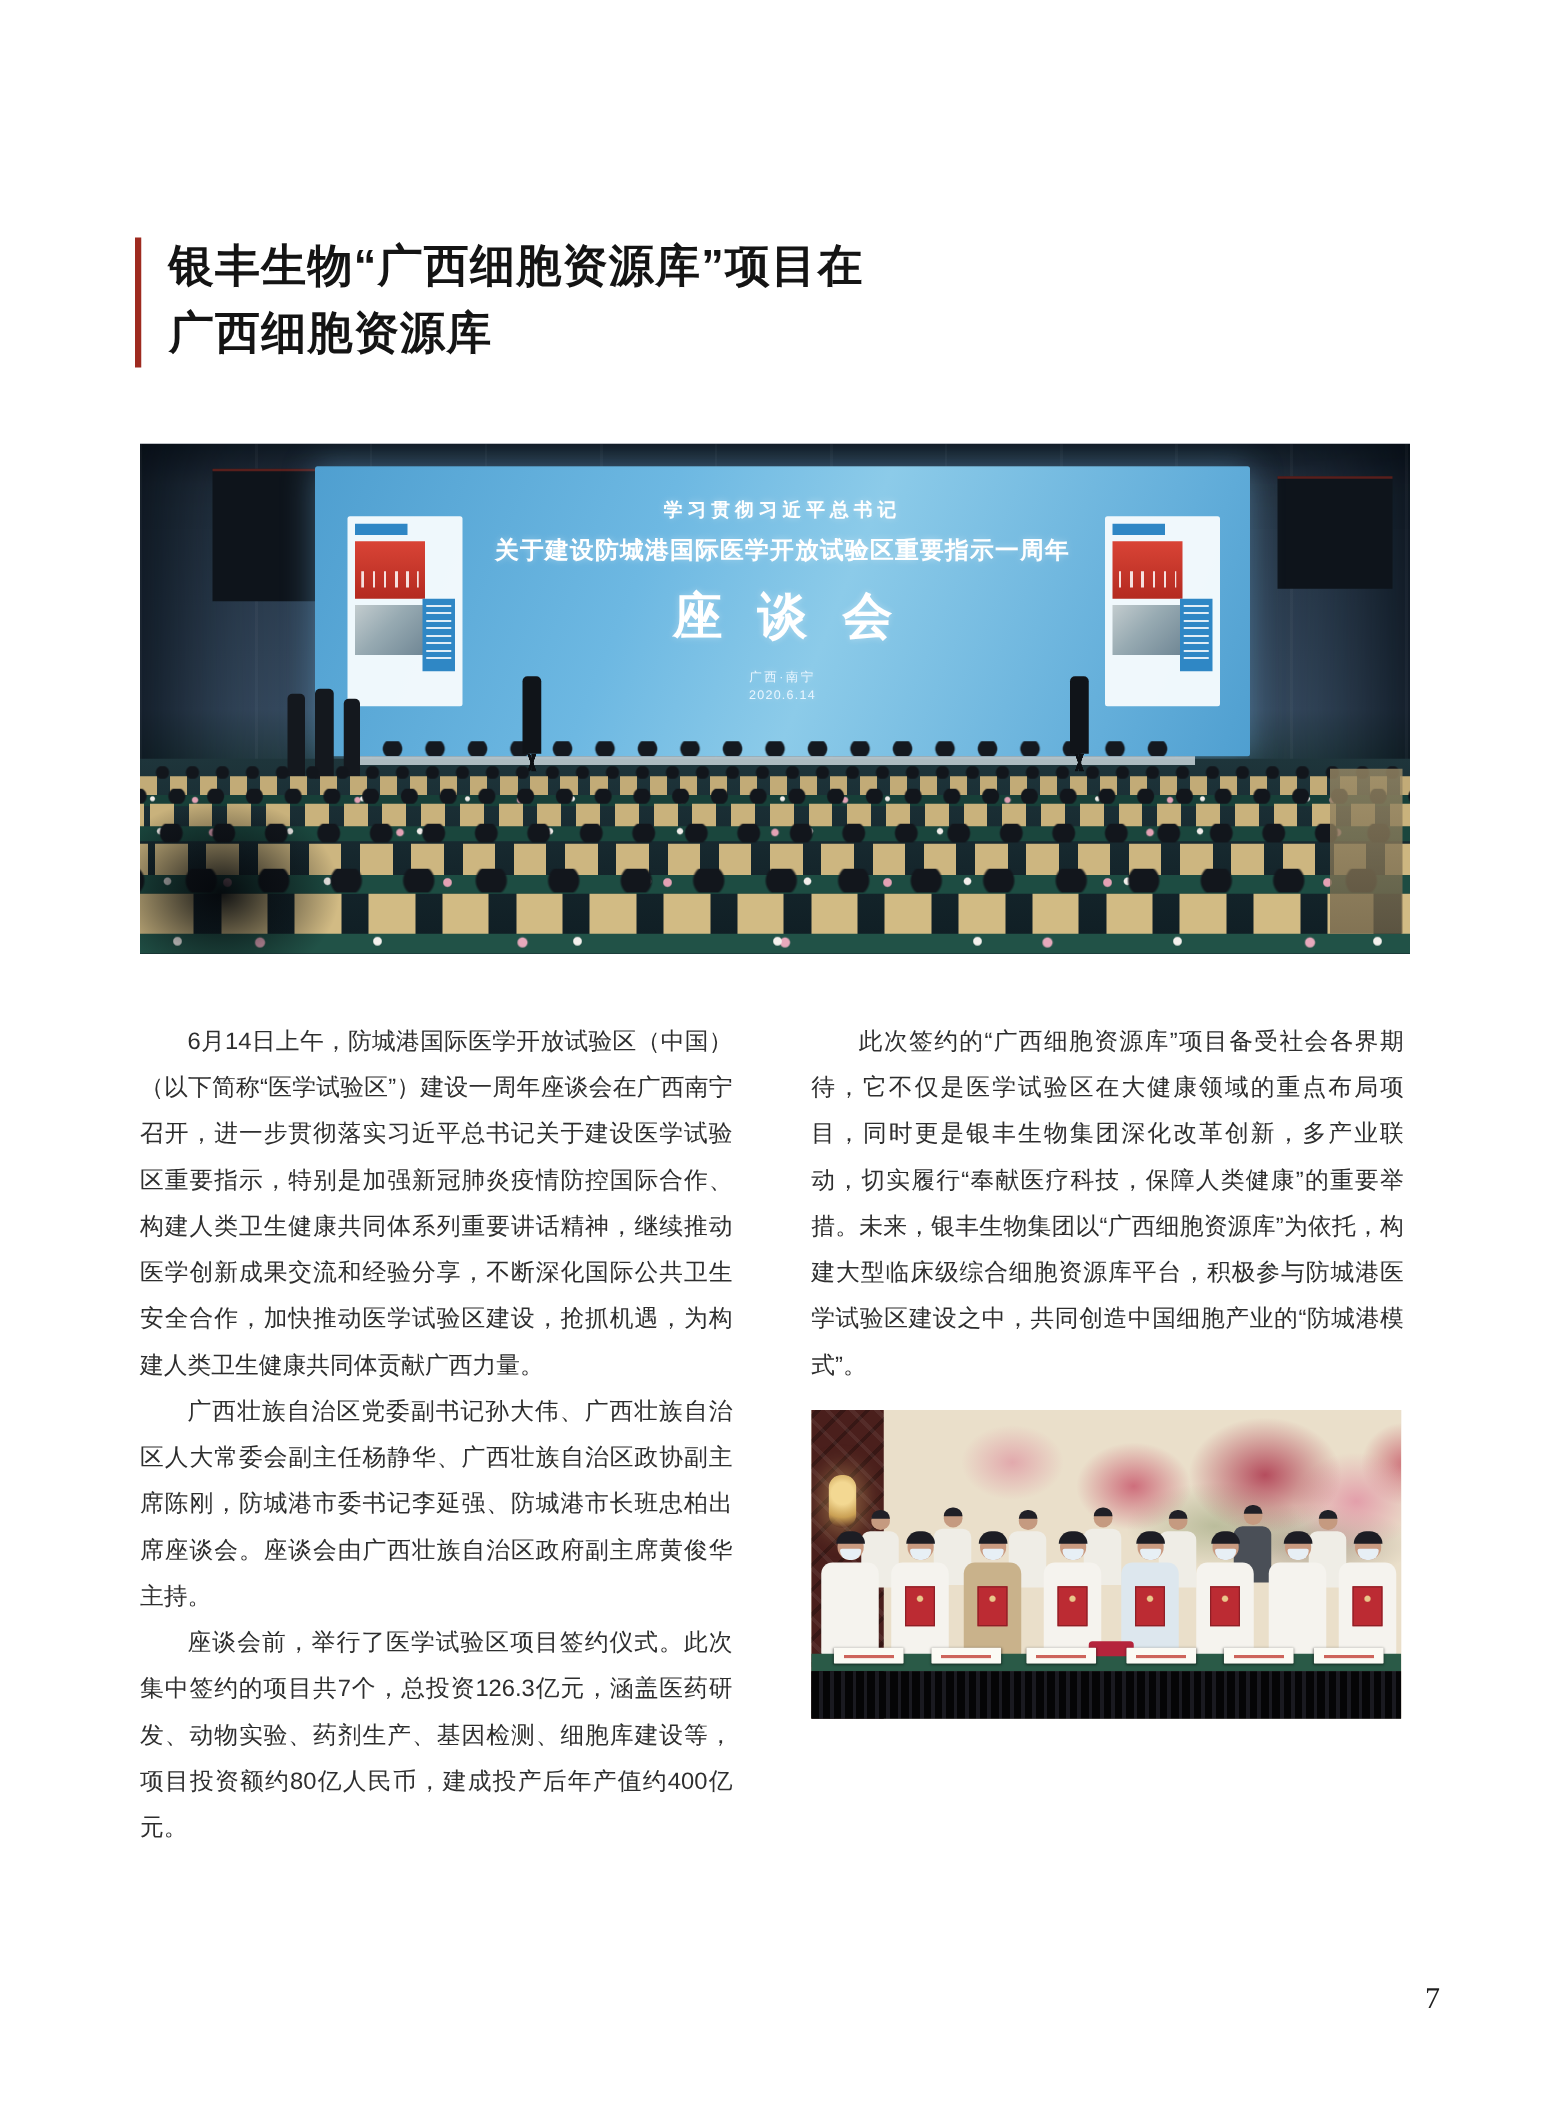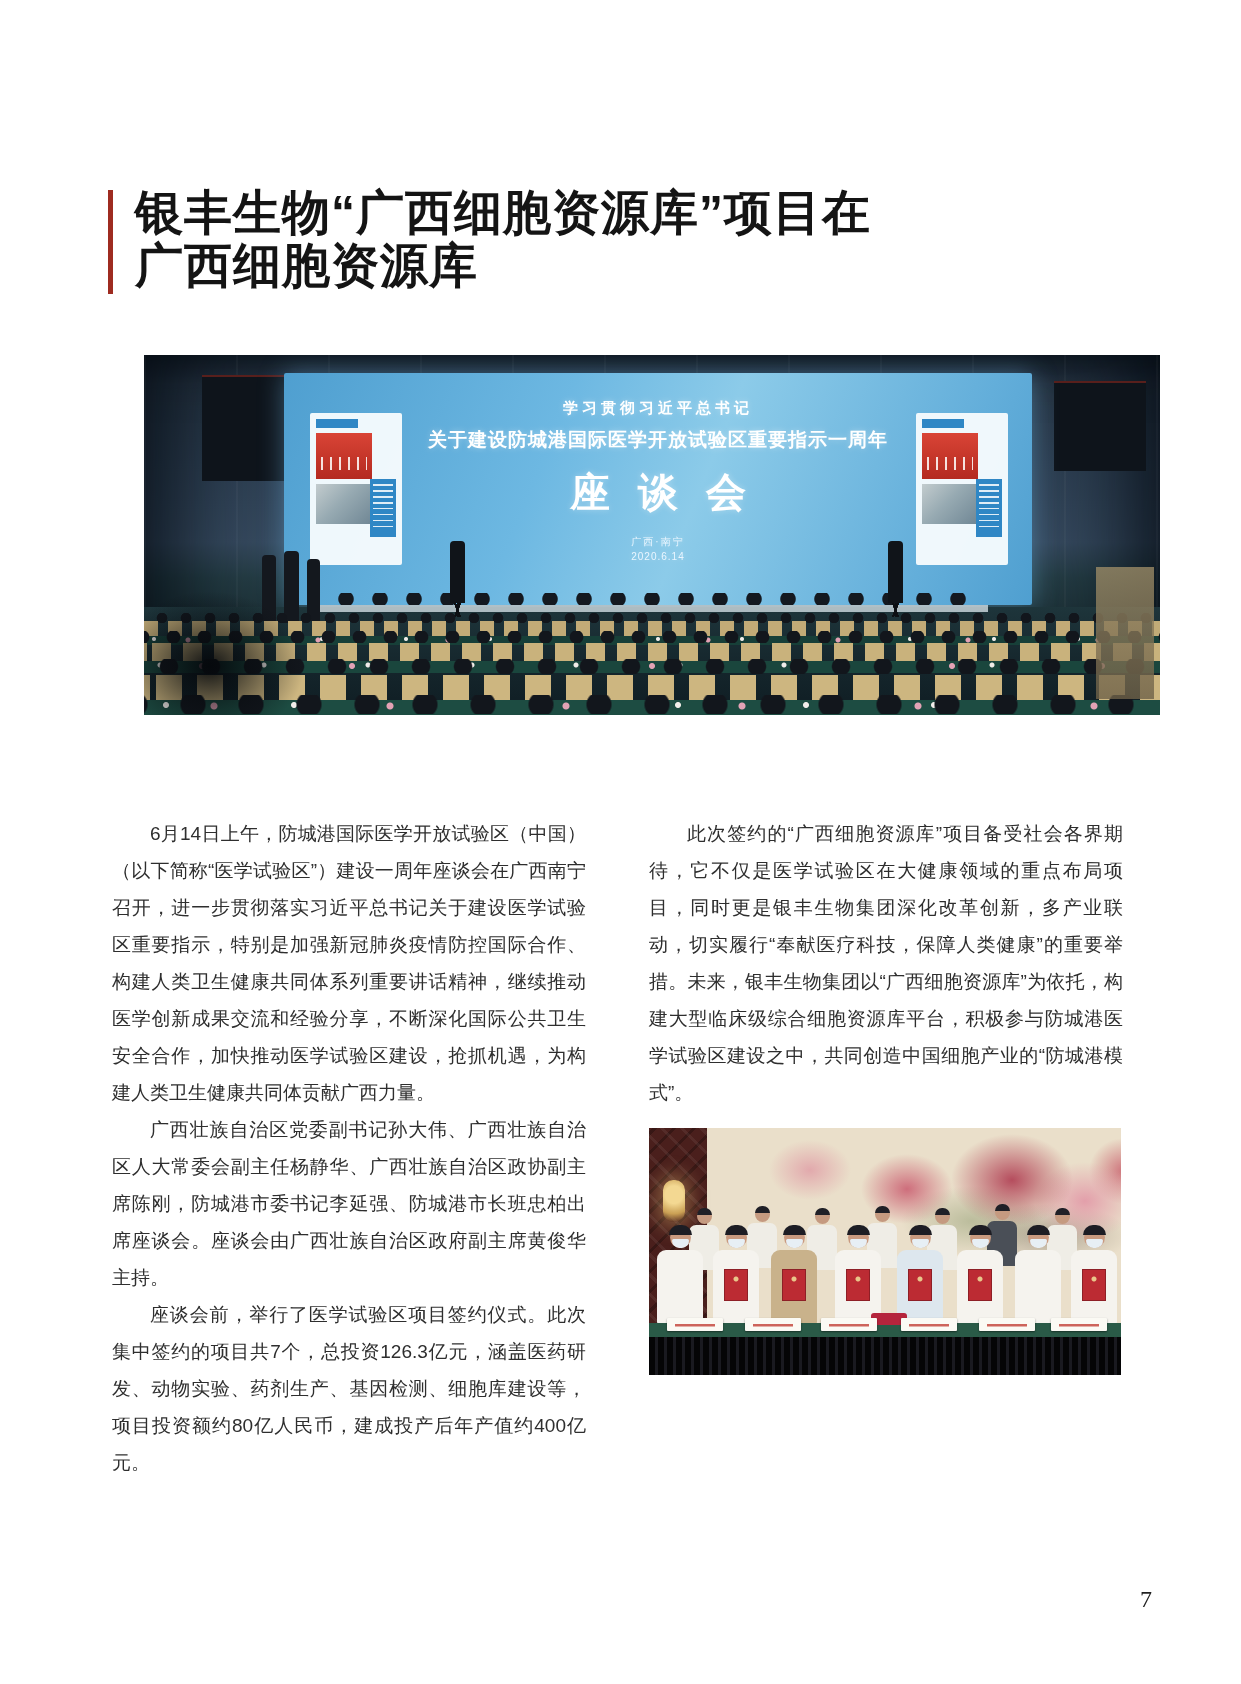--- a/index.html
+++ b/index.html
@@ -9,24 +9,24 @@
   
   .masthead{position:absolute;top:92px;right:106px;display:flex;align-items:center;gap:16px;}
   .section-label{font-size:23px;letter-spacing:8px;color:#b0493a;font-weight:400;}
   .brand-mark{width:30px;height:30px;}
   .brand{font-size:46px;font-weight:700;color:#a52e1f;letter-spacing:12px;
          font-family:"DejaVu Serif","Liberation Serif",serif;font-style:italic;line-height:1;}
 
   
   .title-block{position:absolute;left:108px;top:186px;}
   .title-bar{position:absolute;left:0;top:4px;width:5px;height:104px;background:#9e2b20;}
-  .title-text{margin-left:27px;font-size:48px;line-height:53px;font-weight:700;color:#141414;letter-spacing:1px;}
-
-  
-  .photo-main{position:absolute;left:112px;top:355px;width:1016px;height:360px;overflow:hidden;background:#243240;margin-left:32px;}
+  .title-text{margin-left:27px;font-size:36px;line-height:53px;font-weight:700;color:#141414;letter-spacing:1px;}
+
+  
+  .photo-main{position:absolute;left:112px;top:355px;width:1016px;height:408px;overflow:hidden;background:#243240;}
   .ph-walls{position:absolute;inset:0;
       background:linear-gradient(180deg,#16202b 0%,#263544 8%,#2d3f52 30%,#35495e 52%,#243c44 62%,#1b2f35 75%,#12232a 100%);
       box-shadow:inset 70px 0 90px -40px rgba(4,9,16,.85), inset -70px 0 90px -40px rgba(4,9,16,.85);}
   .ph-walls::after{content:'';position:absolute;inset:0;
       background:repeating-linear-gradient(90deg,rgba(255,255,255,.03) 0 2px,transparent 2px 92px);}
   .led{position:absolute;background:#0e141b;border-top:2px solid rgba(150,40,30,.55);}
   .led-left{left:58px;top:20px;width:188px;height:104px;}
   .led-right{right:14px;top:26px;width:92px;height:88px;}
   .screen{position:absolute;left:140px;top:18px;width:748px;height:232px;border-radius:2px;
       background:linear-gradient(112deg,#4f9fd0 0%,#6db8e2 35%,#8ccbe9 55%,#63aeda 85%,#4f9fd0 100%);

